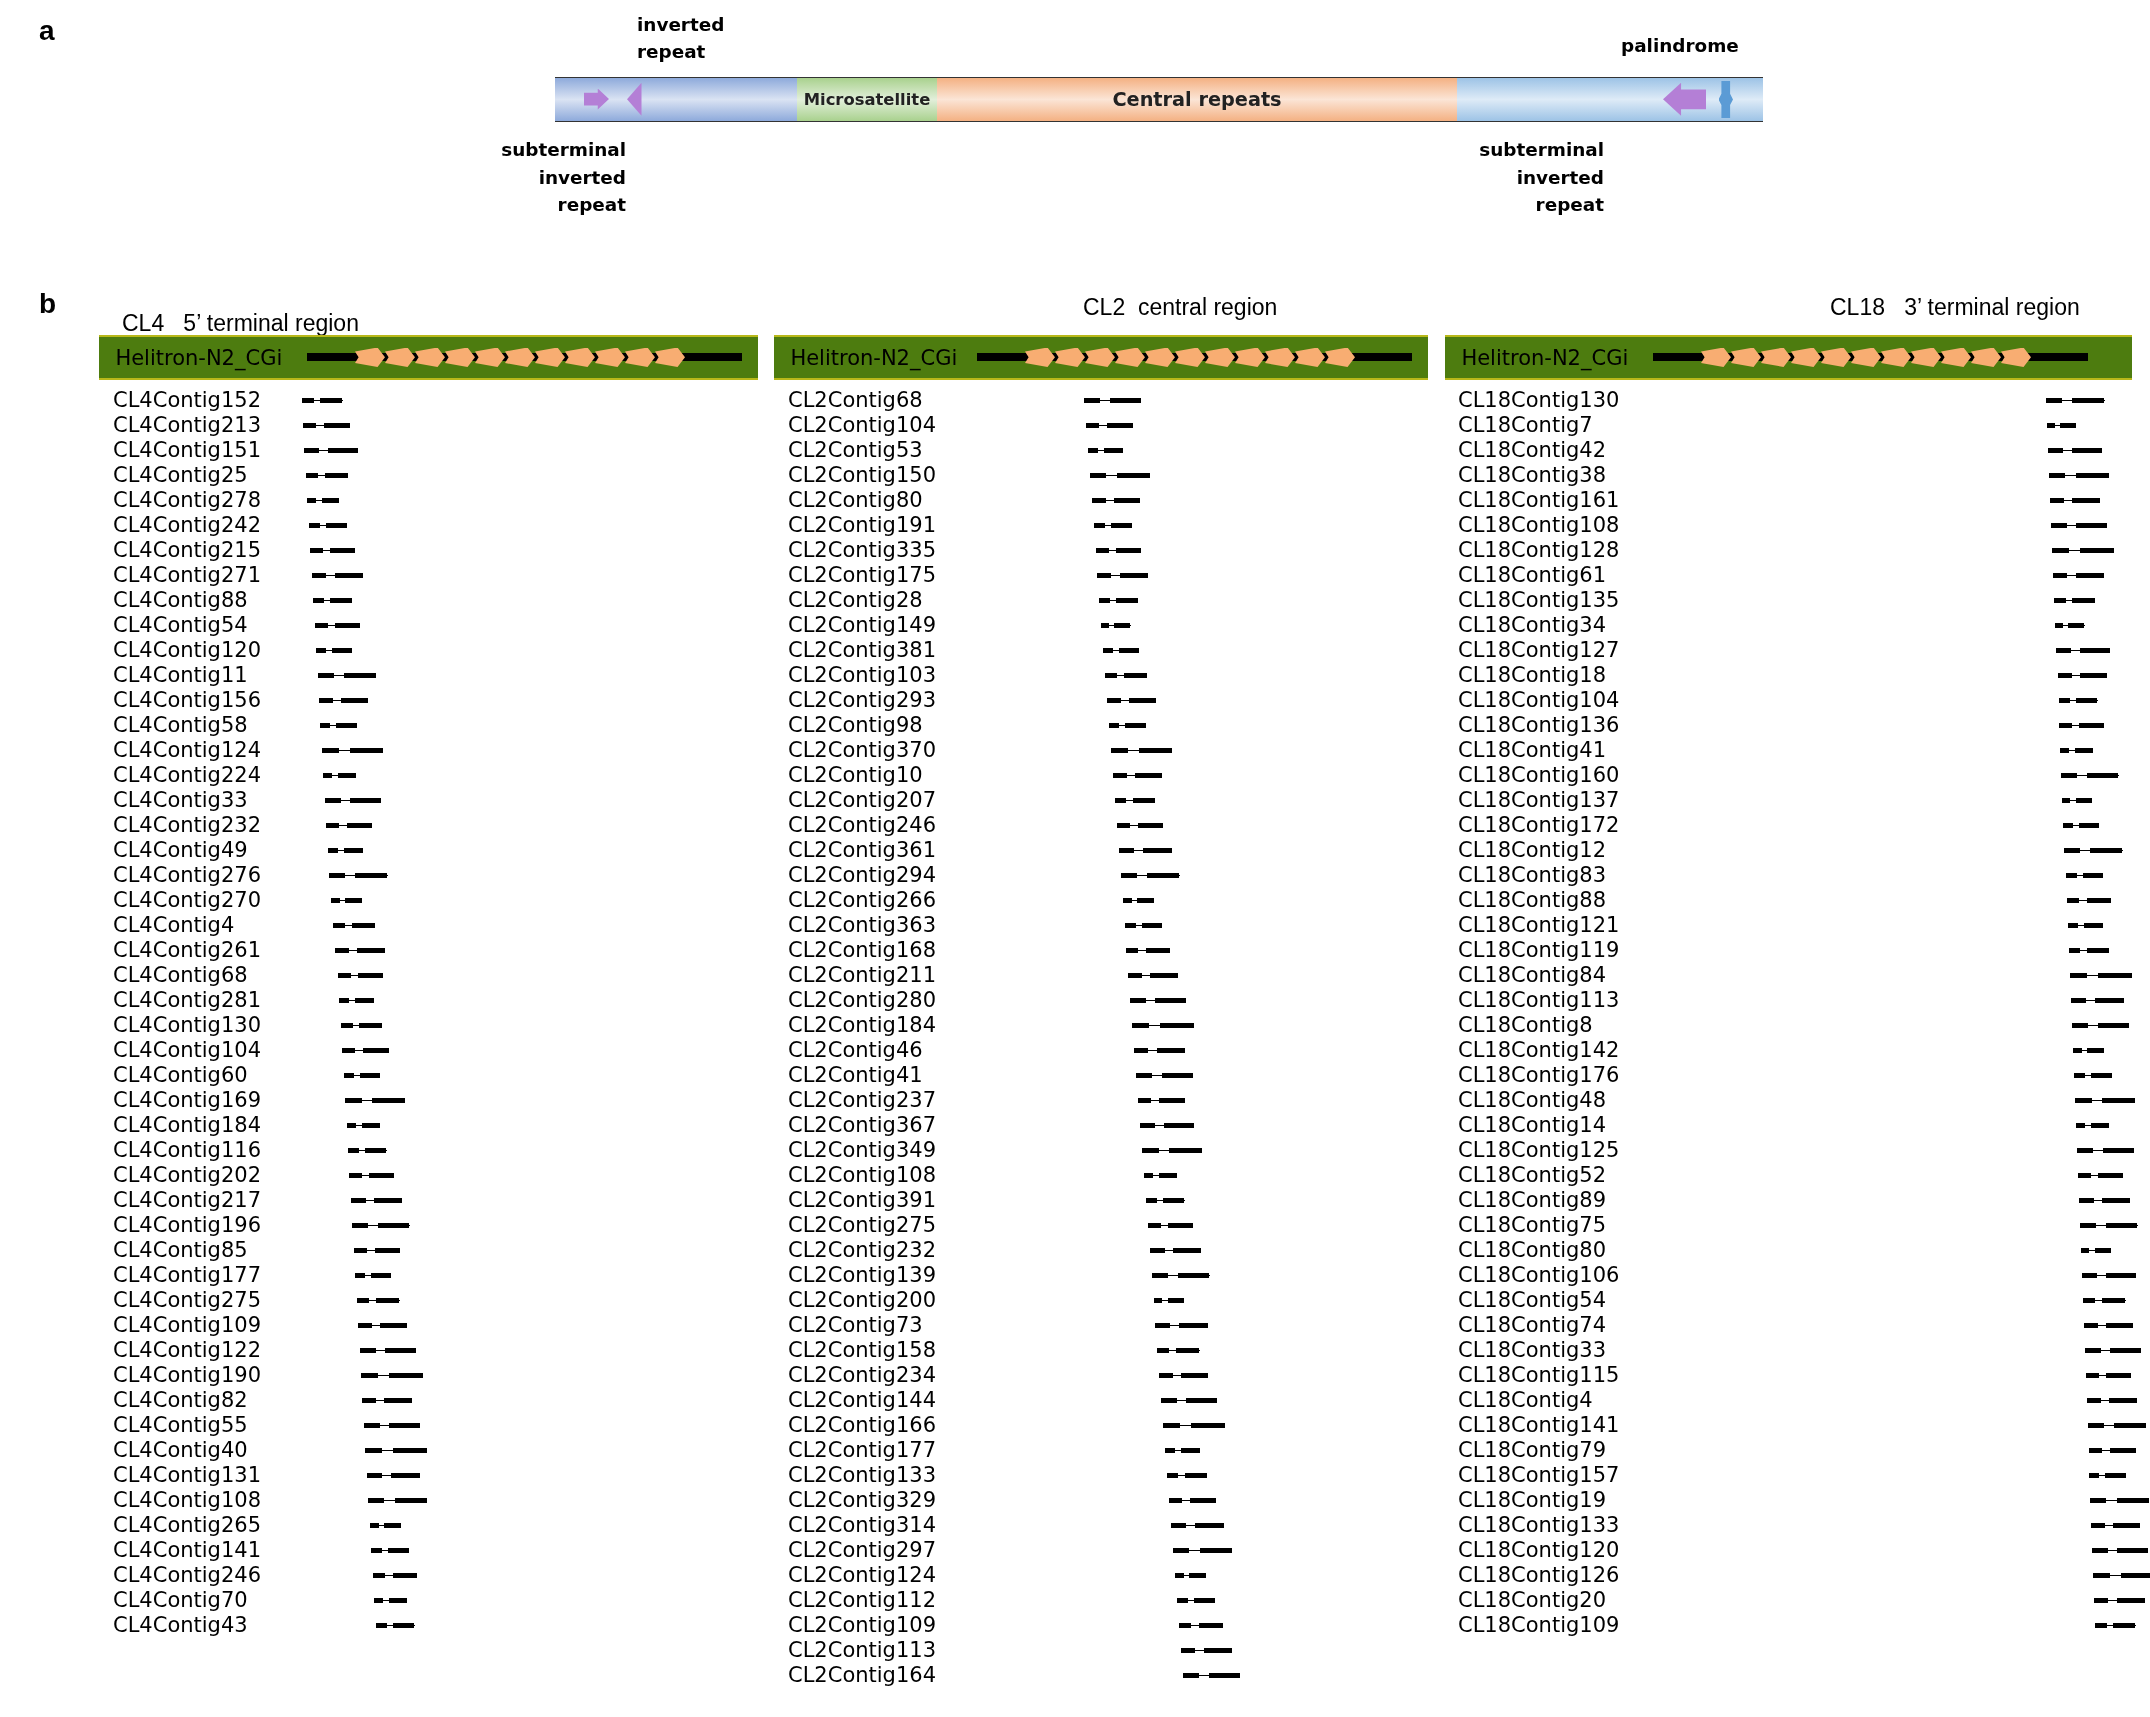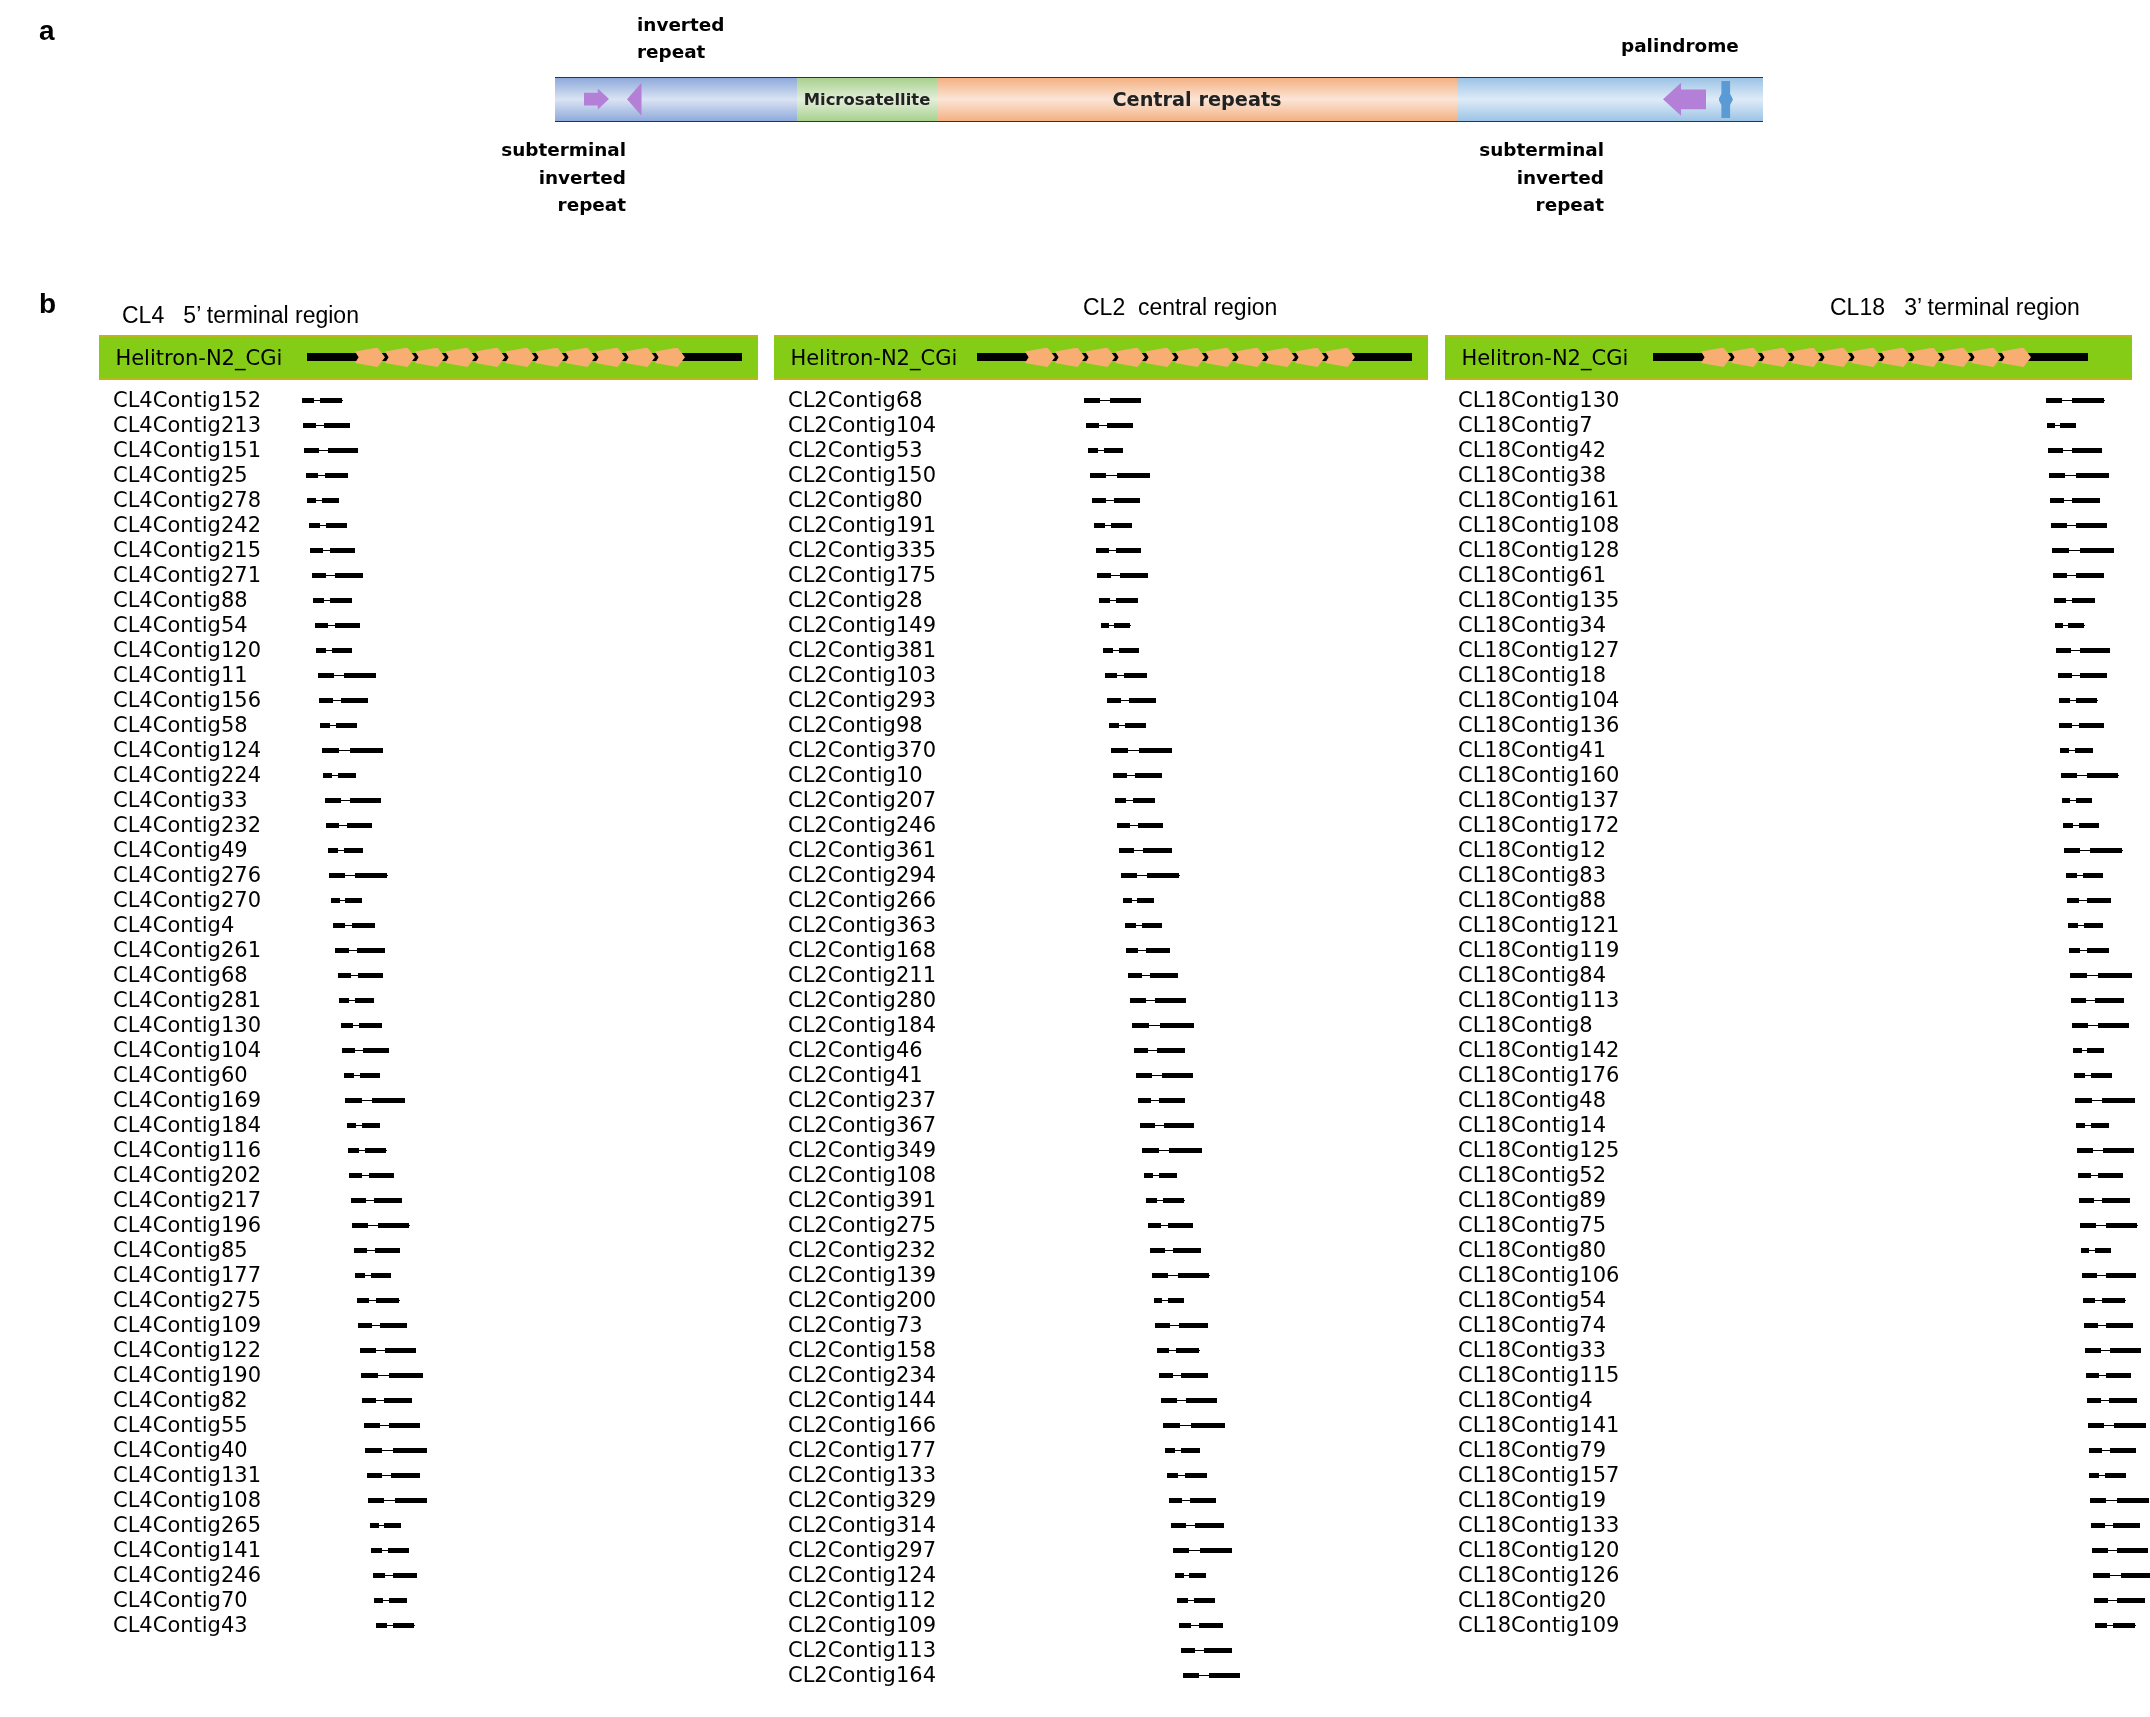--- a/index.html
+++ b/index.html
@@ -12,21 +12,21 @@
   .schem { position:absolute; left:555px; top:77px; width:1208px; height:43px;
            border-top:1.5px solid #333; border-bottom:1.5px solid #333; display:flex; }
   .seg { height:100%; position:relative; display:flex; align-items:center; justify-content:center;
          font-weight:bold; font-size:19.3px; color:#222; }
   .seg.blue1 { width:242px; background:linear-gradient(#8eaadb,#dae3f3 50%,#8eaadb); }
   .seg.green { width:140px; background:linear-gradient(#a9d18e,#e2efda 50%,#a9d18e); font-size:16.4px; }
   .seg.orange { width:520px; background:linear-gradient(#f4b183,#fbe5d6 50%,#f4b183); }
   .seg.blue2 { flex:1; background:linear-gradient(#9dc3e6,#deebf7 50%,#9dc3e6); }
   
   .col-title { position:absolute; font-family:"Liberation Sans", sans-serif; font-size:23px; }
-  .hel-box { position:absolute; height:41px; background:#84cc16;
+  .hel-box { position:absolute; height:41px; background:#4d7c0f;
              border-top:2.9px solid #b8b81a; border-bottom:2.9px solid #b8b81a; }
   .hel-name { position:absolute; left:16.4px; top:8.7px; font-size:21px; }
   .hel-track { position:absolute; top:10.6px; height:19.3px; }
   .hel-line { position:absolute; left:0; right:0; top:5.8px; height:7.7px; background:#000; }
   .hex { position:absolute; top:0; height:19.3px; width:30px; background:#f8ad72;
          clip-path:polygon(0 20%,75% 0,100% 50%,75% 100%,0 80%,12% 50%); }
   .rows { position:absolute; }
   .row { position:relative; height:25px; }
   .row .name { position:absolute; left:0; top:0; font-size:21px; line-height:25px; white-space:nowrap; }
   .row .bar { position:absolute; top:9.7px; height:5.8px; }
@@ -67,21 +67,21 @@
   <div>repeat</div>
 </div>
 <div class="lbl right" style="right:547px; top:136px;">
   <div>subterminal</div>
   <div>inverted</div>
   <div>repeat</div>
 </div>
 
 <div class="panel-letter" style="left:39px; top:288px;">b</div>
 
-<div class="col-title" style="left:122px; top:302px; white-space:pre;">CL4   5’ terminal region</div>
+<div class="col-title" style="left:122px; top:310px; white-space:pre;">CL4   5’ terminal region</div>
 <div class="col-title" style="left:1083px; top:294px; white-space:pre;">CL2  central region</div>
 <div class="col-title" style="left:1830px; top:294px; white-space:pre;">CL18   3’ terminal region</div>
 
 <div class="hel-box" style="left:99px; width:659px; top:335px;">
   <span class="hel-name">Helitron-N2_CGi</span>
   <div class="hel-track" style="left:208px; width:435px;">
       <div class="hel-line"></div>
       <span class="hex" style="left: 48px;"></span>
       <span class="hex" style="left: 78px;"></span>
       <span class="hex" style="left: 108px;"></span>

